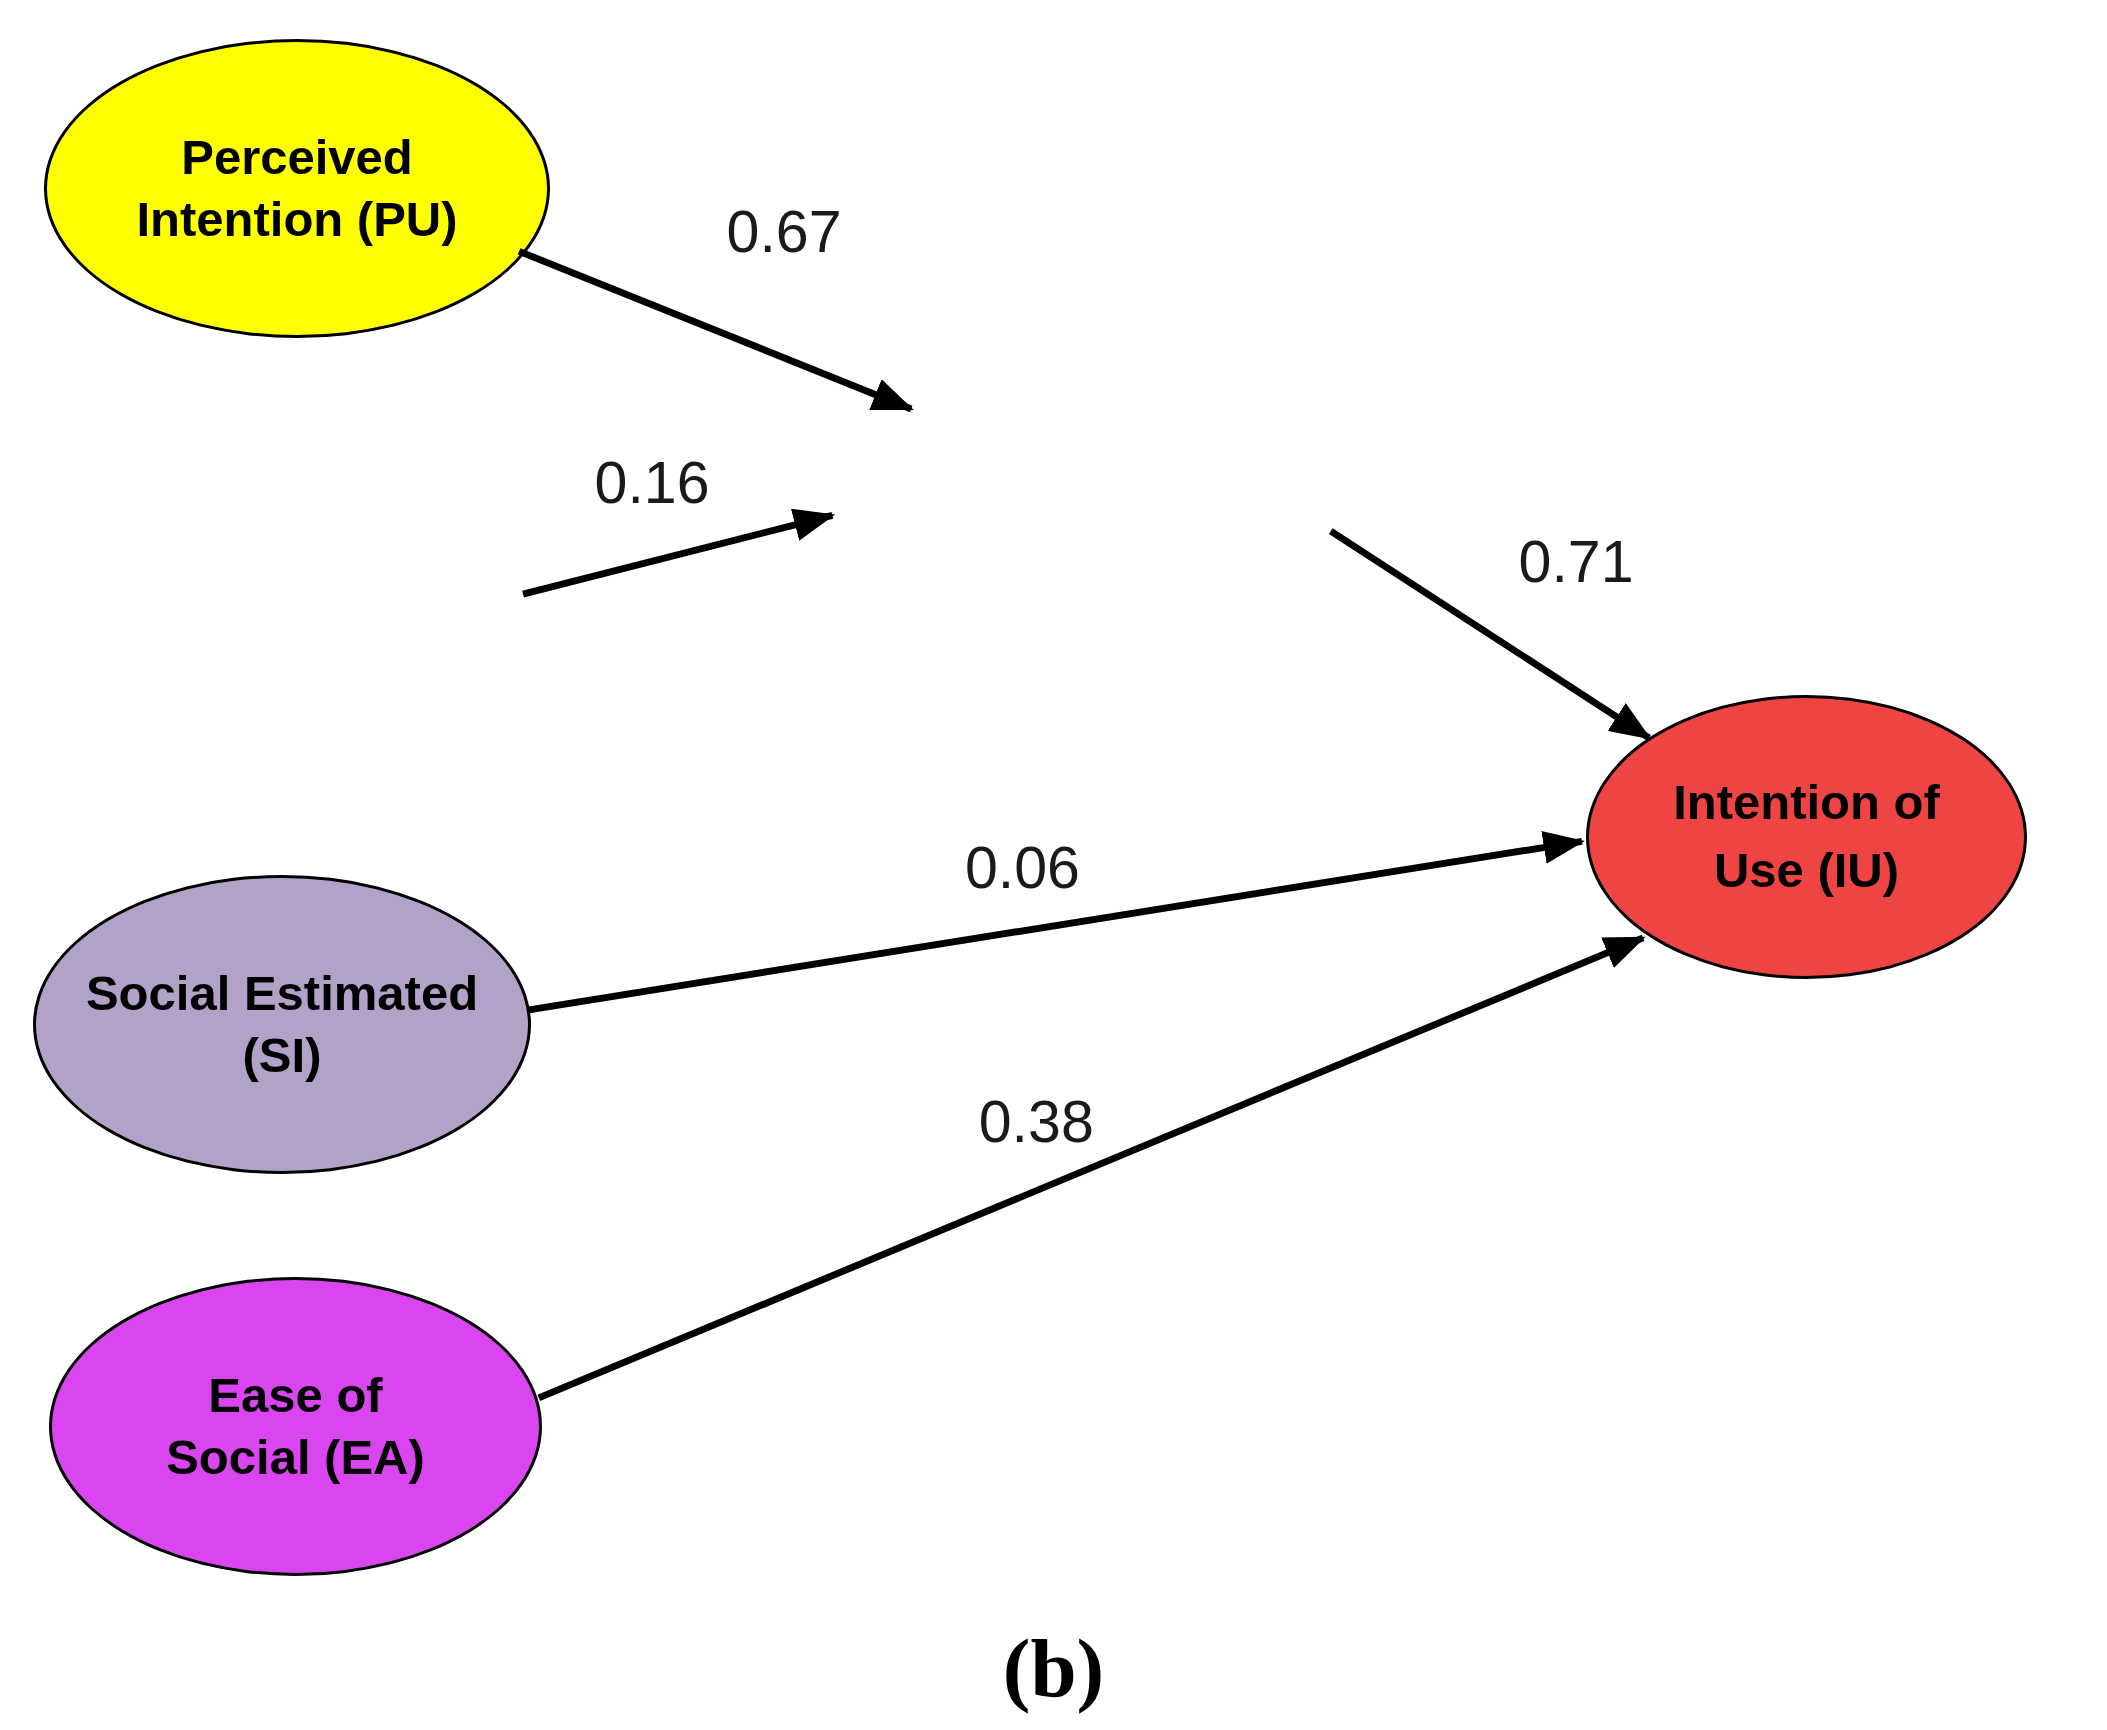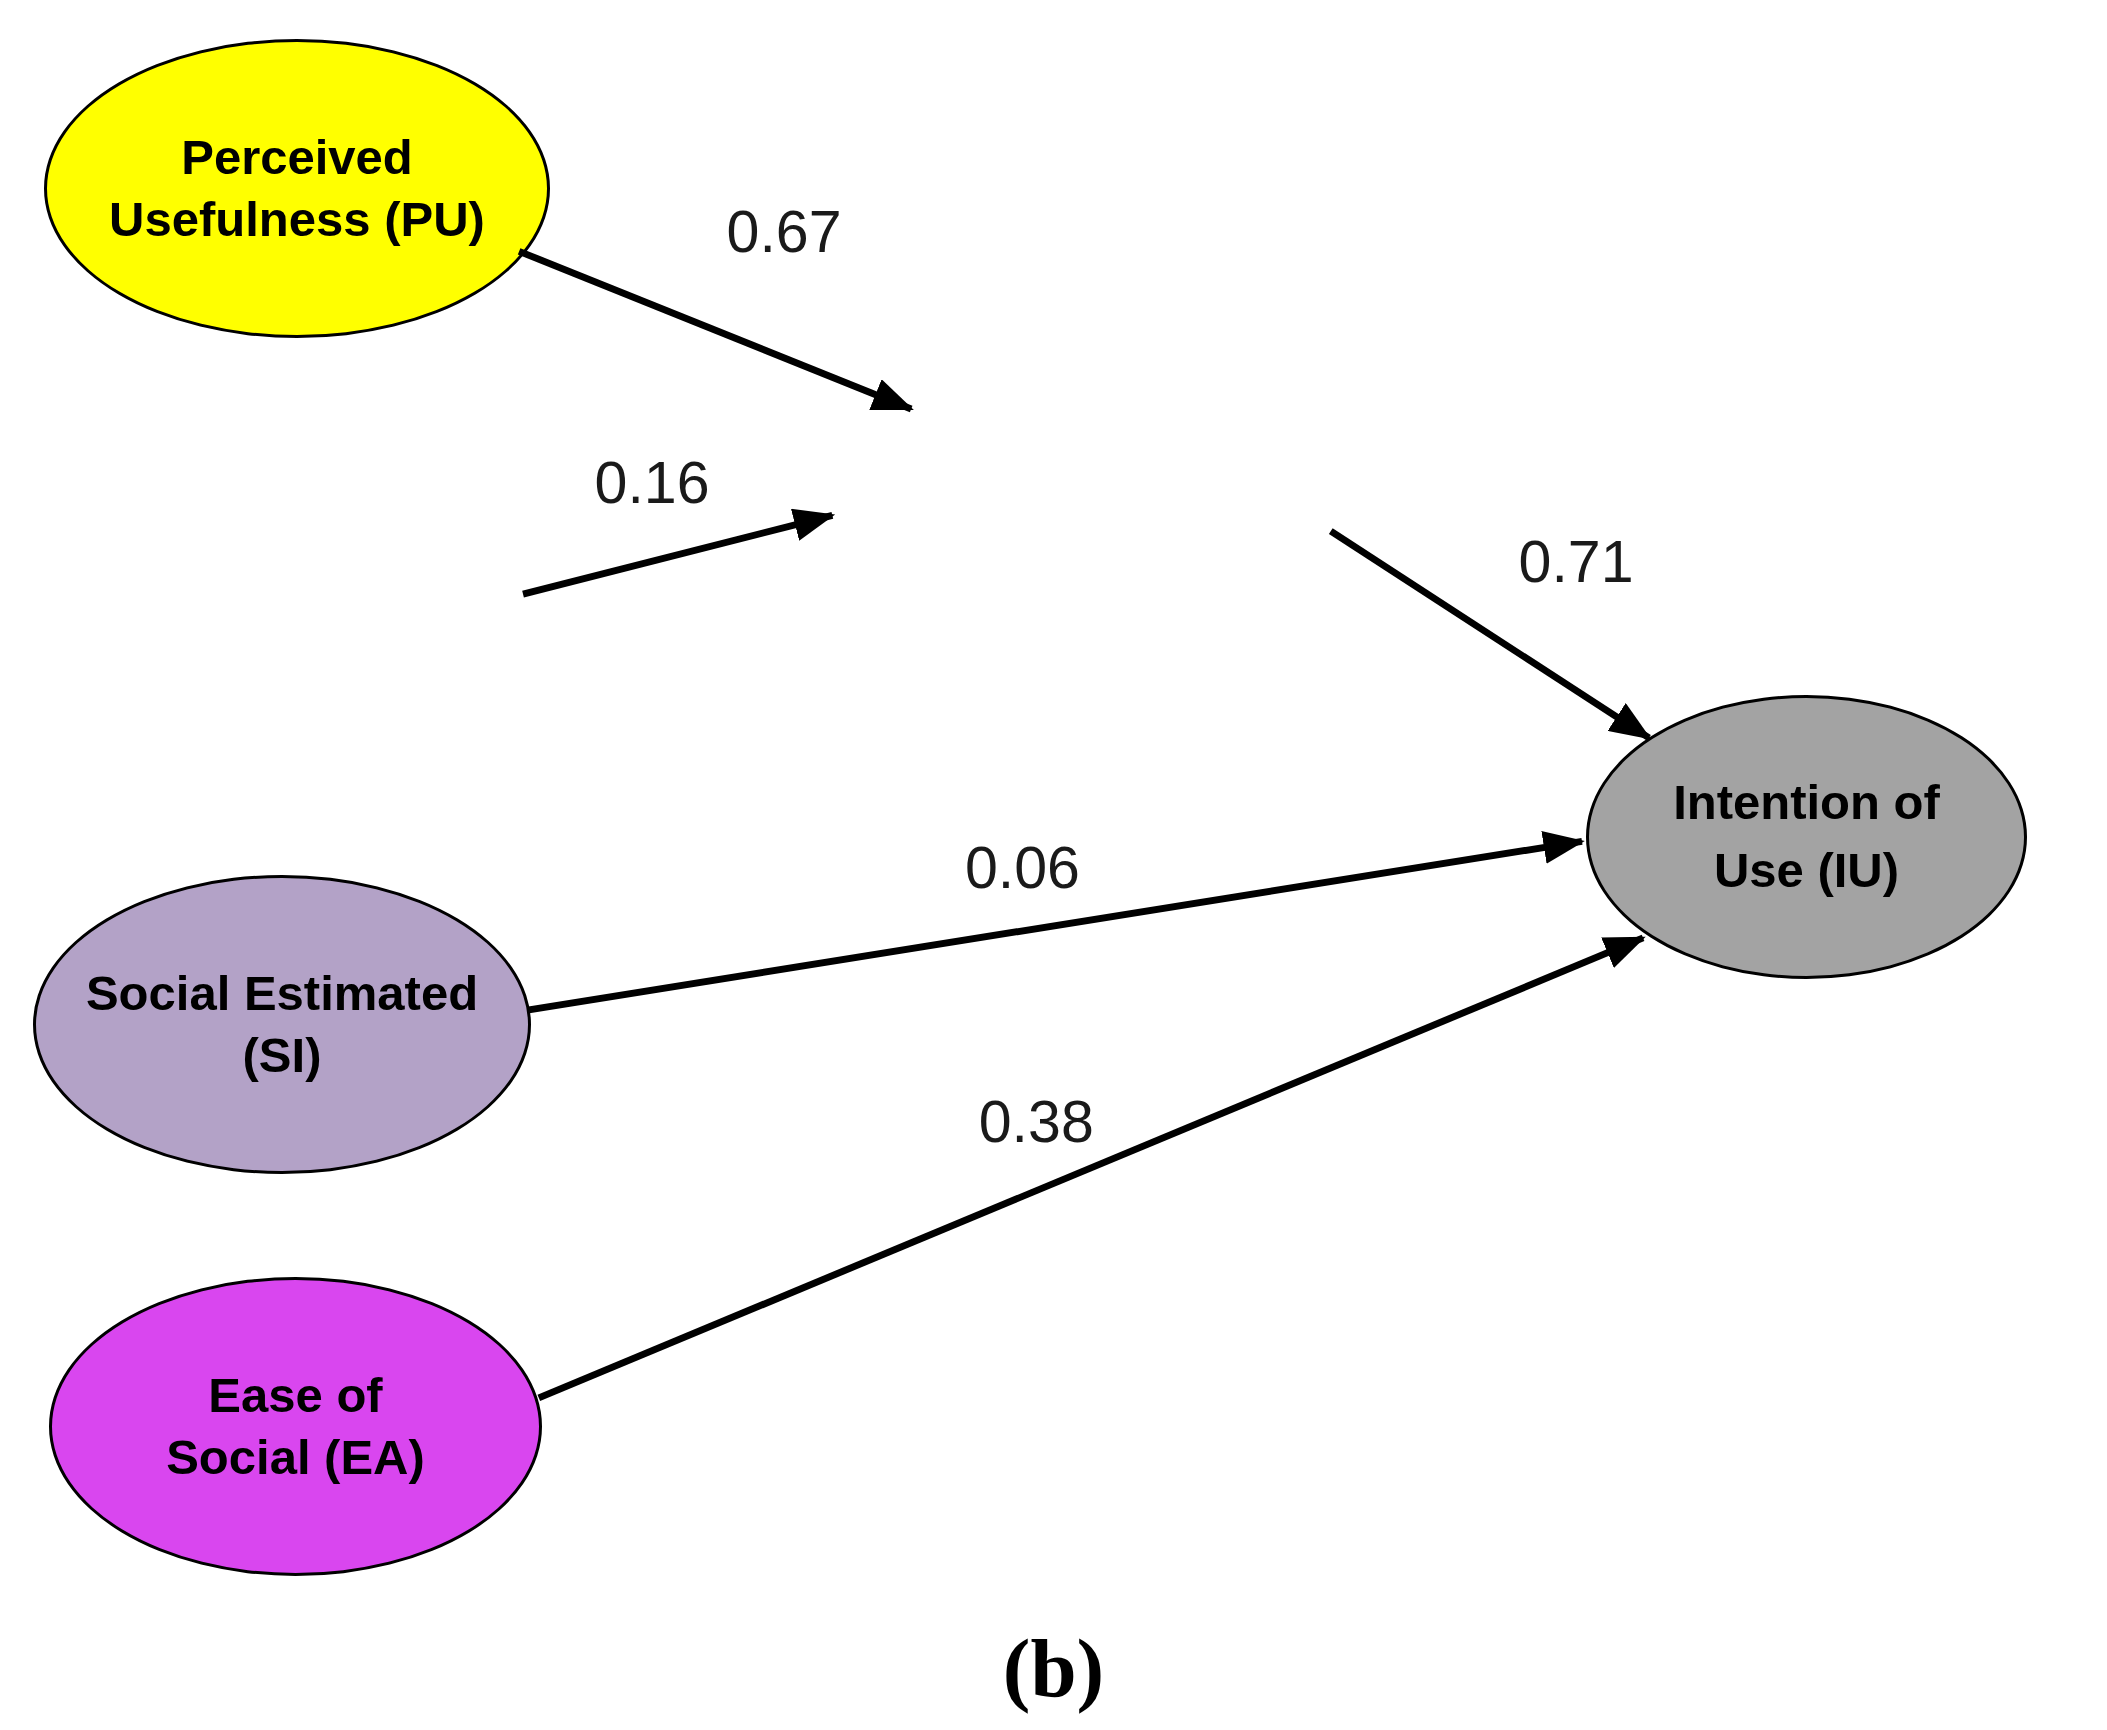--- a/index.html
+++ b/index.html
@@ -59,36 +59,36 @@
     z-index: 2;
   }
 </style>
 </head>
 <body>
 
 <div class="canvas">
 
   <div class="node node-pu" style="background-color: rgb(255, 255, 0);">
     <span>Perceived</span>
-    <span>Usefulness (PU)</span>
+    <span>Intention (PU)</span>
   </div>
 
 
   <div class="node node-si" style="background-color: rgb(179, 162, 199);">
     <span>Social Estimated</span>
     <span>(SI)</span>
   </div>
 
   <div class="node node-ea" style="background-color: #d946ef;">
     <span>Ease of</span>
     <span>Social (EA)</span>
   </div>
 
 
-  <div class="node node-iu" style="background-color: #a3a3a3; gap: 6px;">
+  <div class="node node-iu" style="background-color: #ef4444; gap: 6px;">
     <span>Intention of</span>
     <span>Use (IU)</span>
   </div>
 
   <svg class="arrow-layer" viewBox="0 0 2139 1757">
     <defs>
       <marker id="arrowhead" viewBox="0 0 10 8" refX="9.3" refY="4" markerWidth="6" markerHeight="4.8" orient="auto-start-reverse">
         <path d="M0,0 L10,4 L0,8 Z" fill="#000000"></path>
       </marker>
     </defs>

